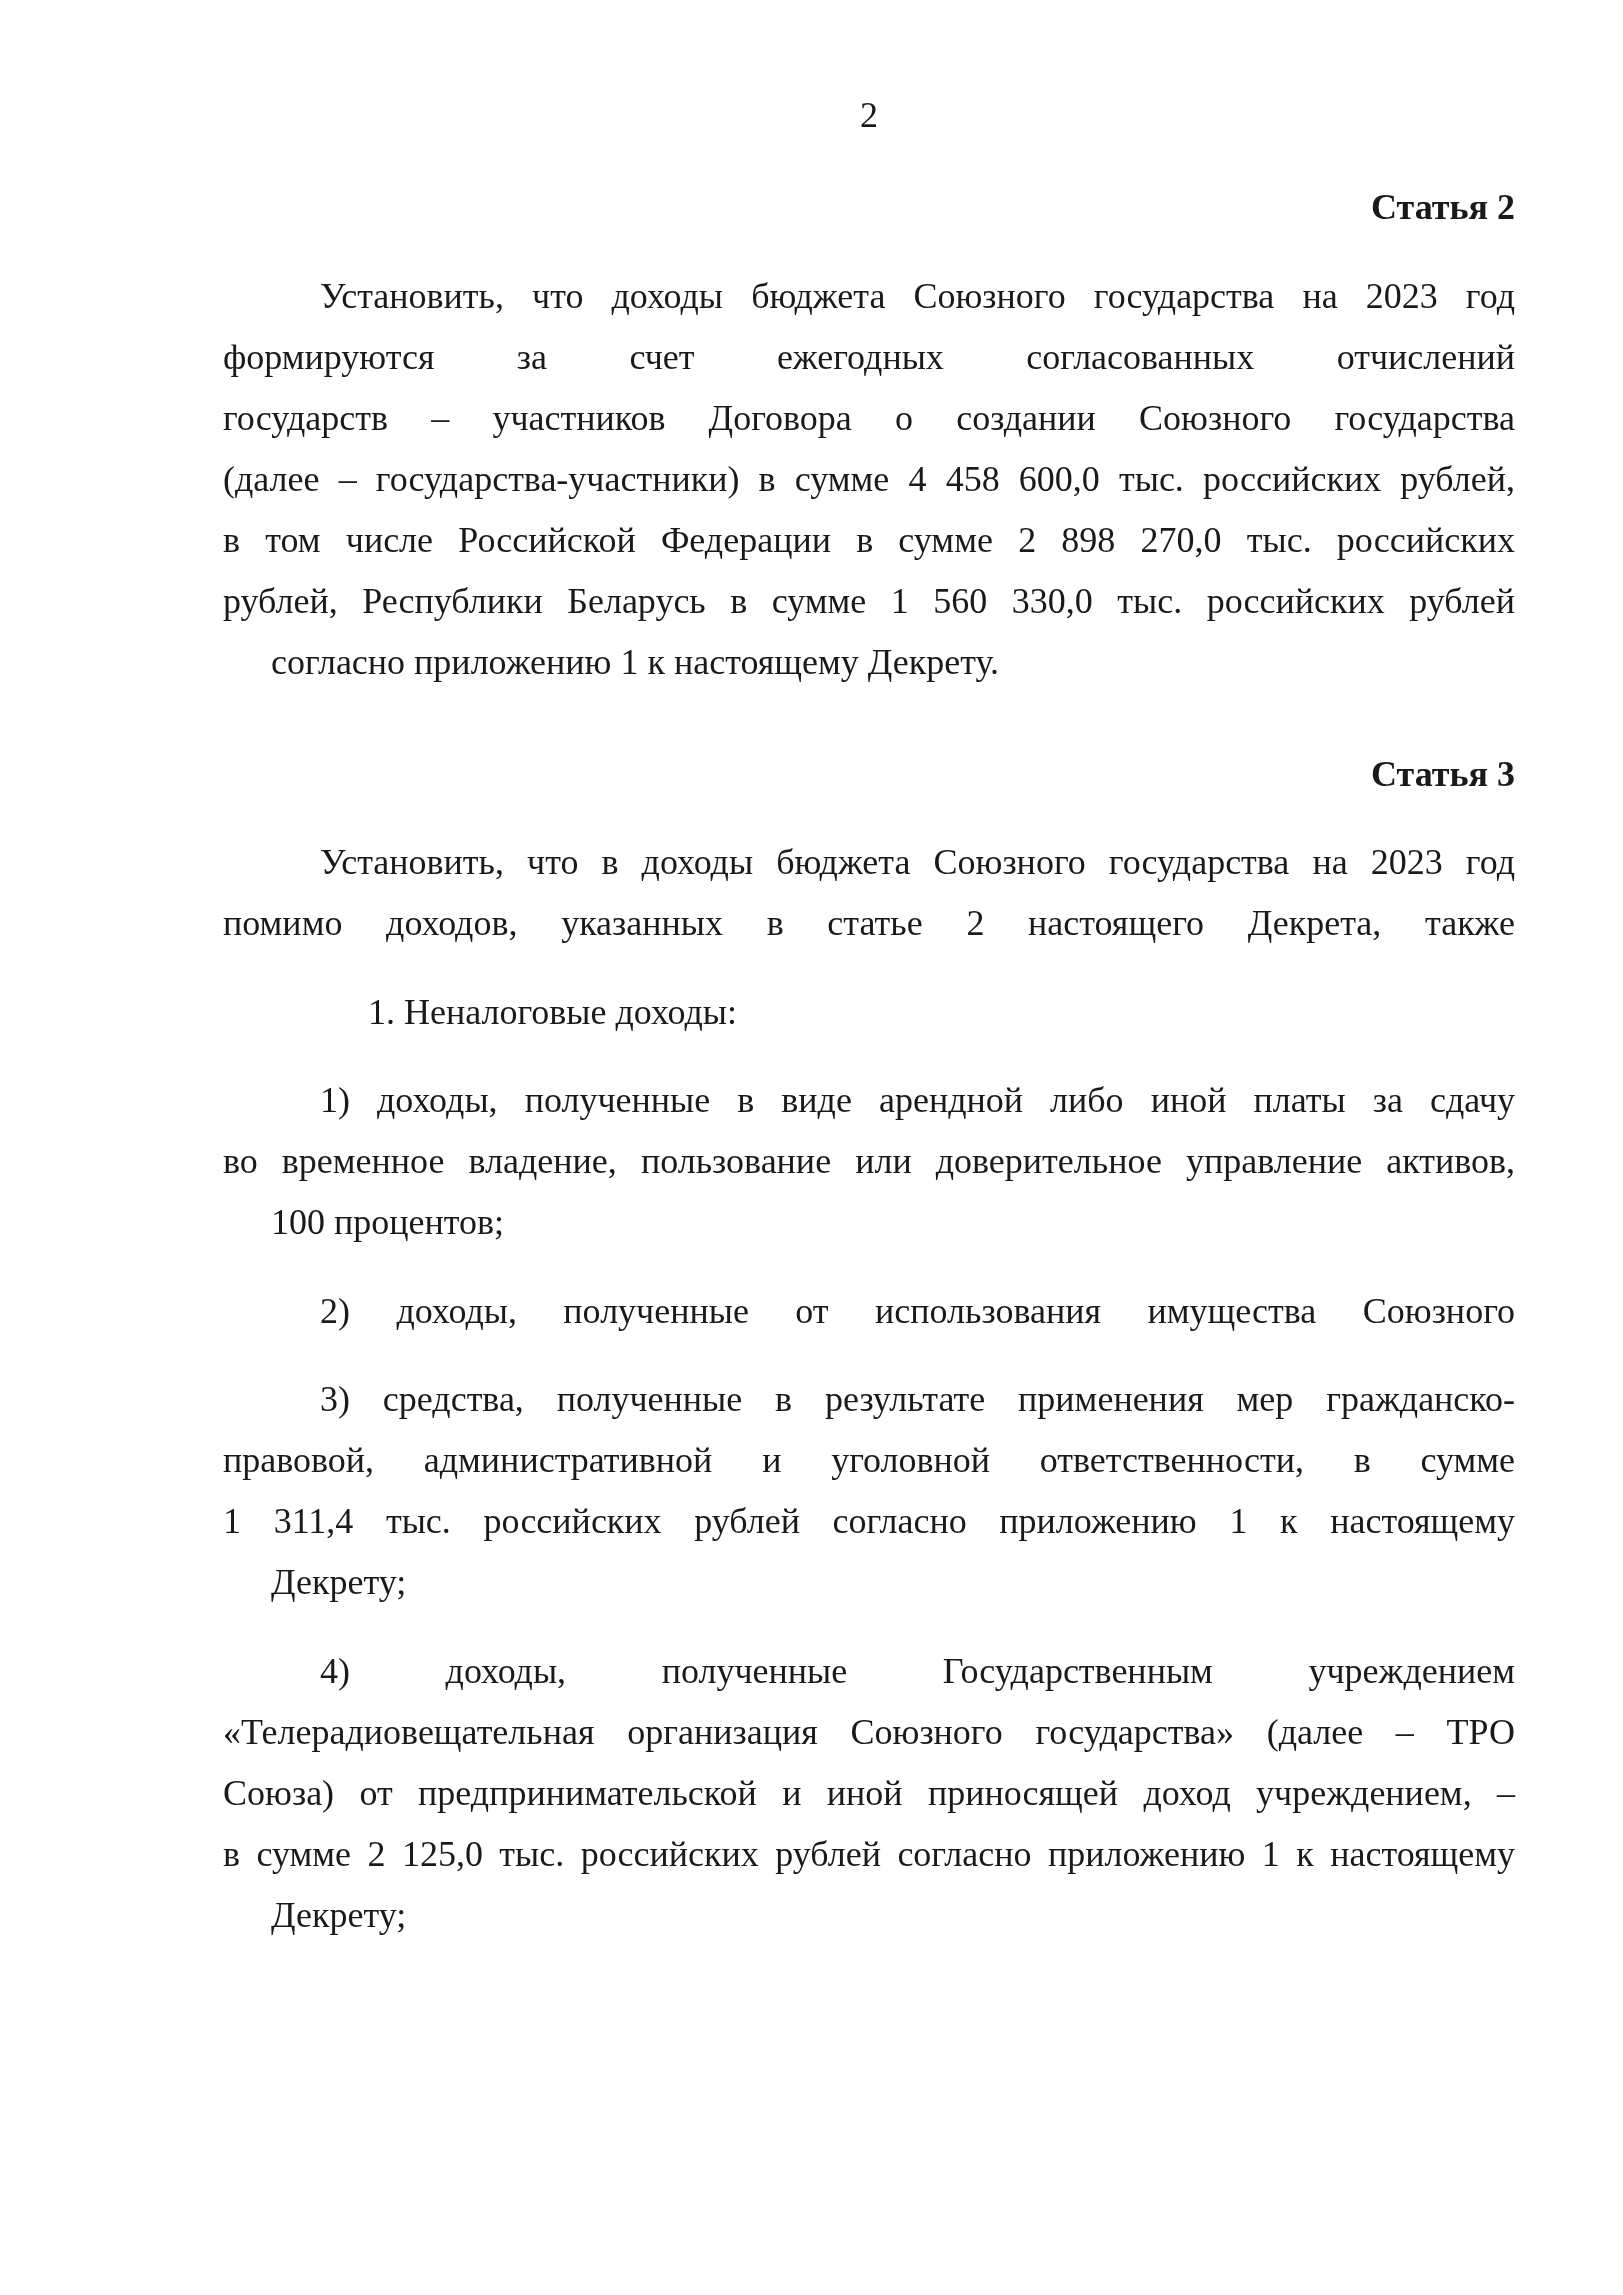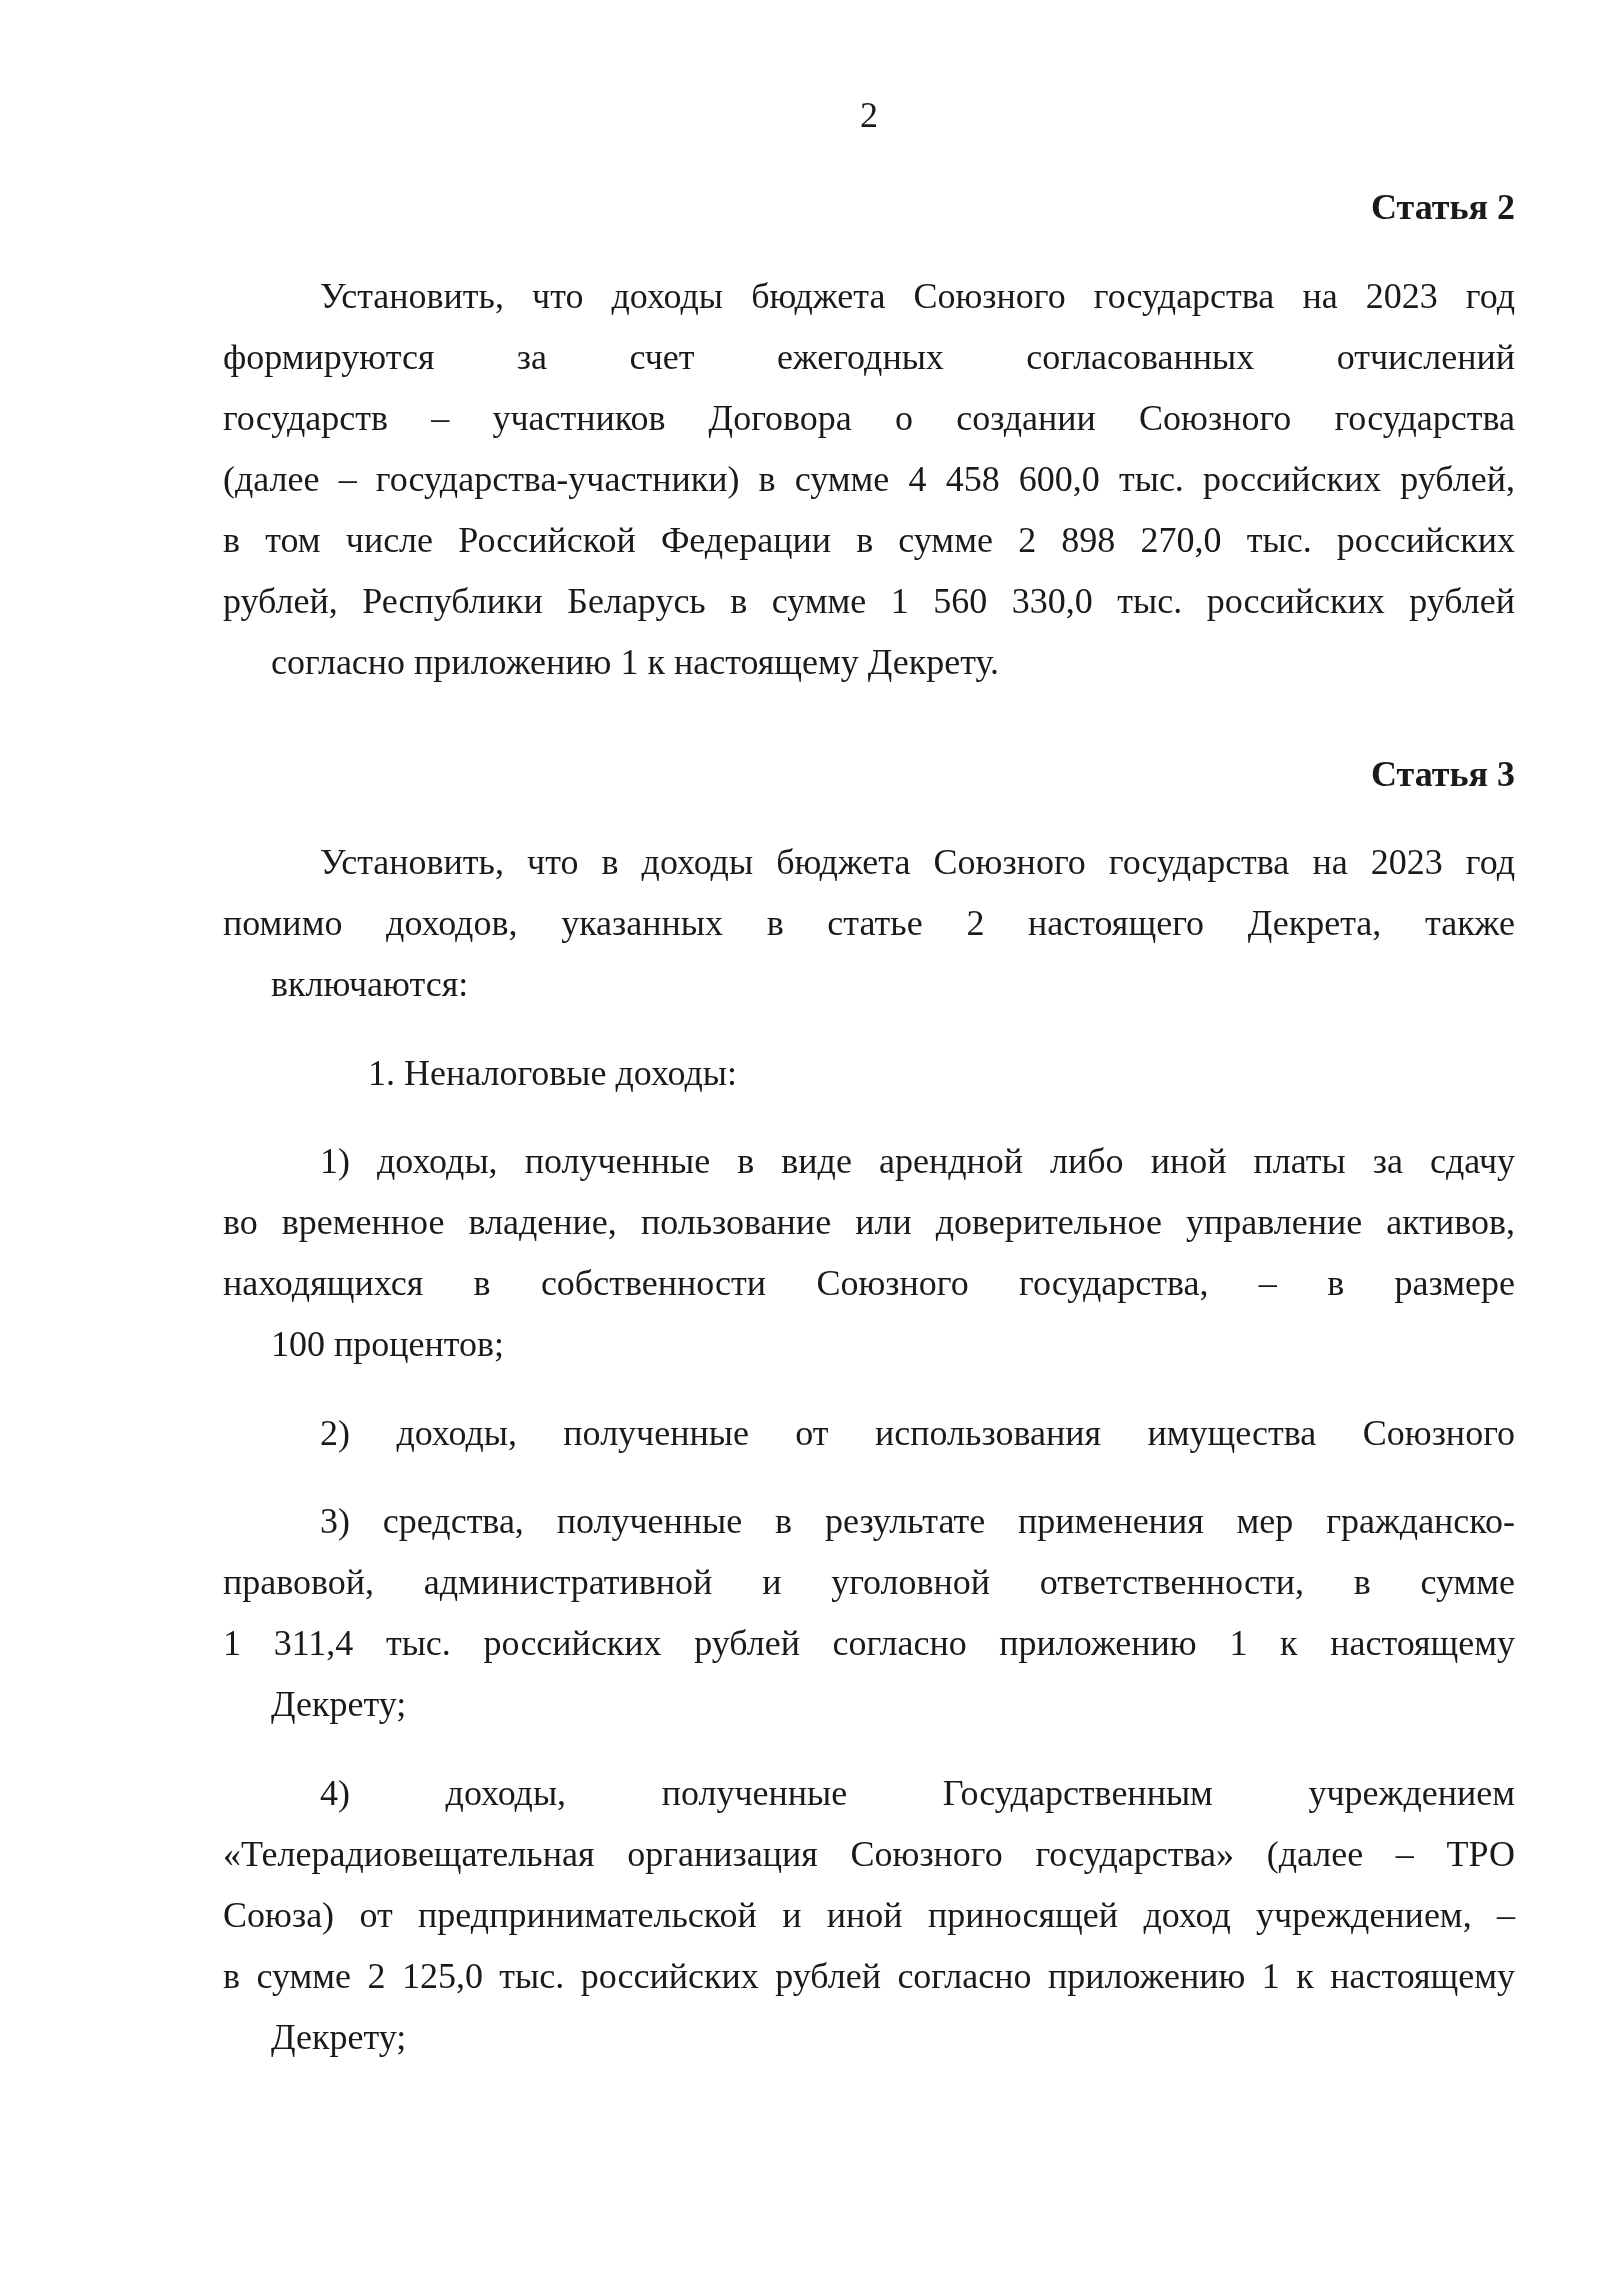--- a/index.html
+++ b/index.html
@@ -64,29 +64,27 @@
           <div class="line">государств – участников Договора о создании Союзного государства</div>
           <div class="line">(далее – государства-участники) в сумме 4 458 600,0 тыс. российских рублей,</div>
           <div class="line">в том числе Российской Федерации в сумме 2 898 270,0 тыс. российских</div>
           <div class="line">рублей, Республики Беларусь в сумме 1 560 330,0 тыс. российских рублей</div>
           <div class="line last">согласно приложению 1 к настоящему Декрету.</div>
         </div>
         <div class="heading space-large">Статья 3</div>
         <div class="para">
           <div class="line first">Установить, что в доходы бюджета Союзного государства на 2023 год</div>
           <div class="line">помимо доходов, указанных в статье 2 настоящего Декрета, также</div>
-          <div class="line last">включаются:</div>
         </div>
         <div class="para">
           <div class="line first last">1. Неналоговые доходы:</div>
         </div>
         <div class="para">
           <div class="line first">1) доходы, полученные в виде арендной либо иной платы за сдачу</div>
           <div class="line">во временное владение, пользование или доверительное управление активов,</div>
-          <div class="line">находящихся в собственности Союзного государства, – в размере</div>
           <div class="line last">100 процентов;</div>
         </div>
         <div class="para">
           <div class="line first">2) доходы, полученные от использования имущества Союзного</div>
         </div>
         <div class="para">
           <div class="line first">3) средства, полученные в результате применения мер гражданско-</div>
           <div class="line">правовой, административной и уголовной ответственности, в сумме</div>
           <div class="line">1 311,4 тыс. российских рублей согласно приложению 1 к настоящему</div>
           <div class="line last">Декрету;</div>

